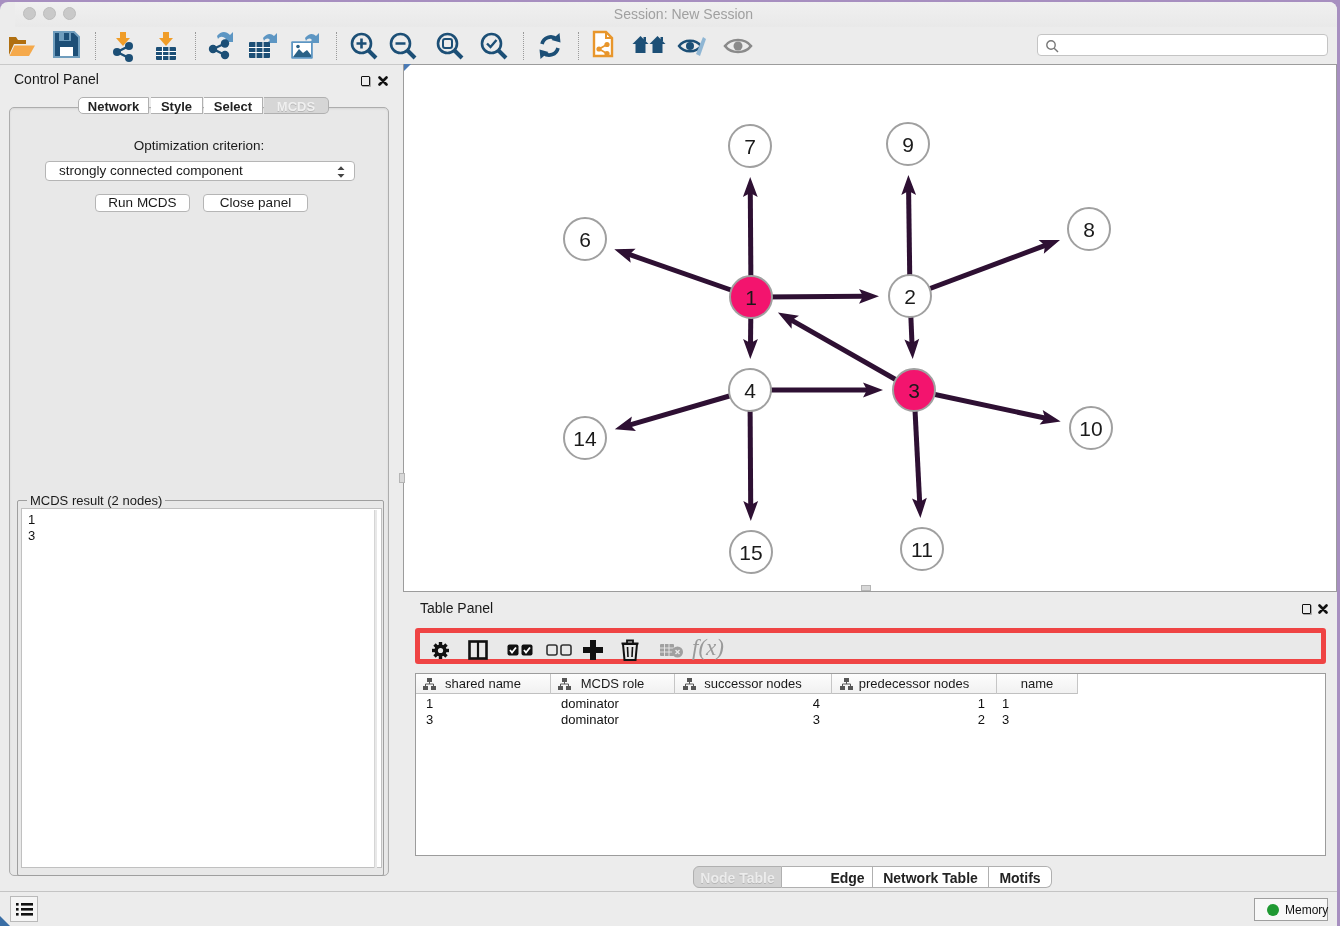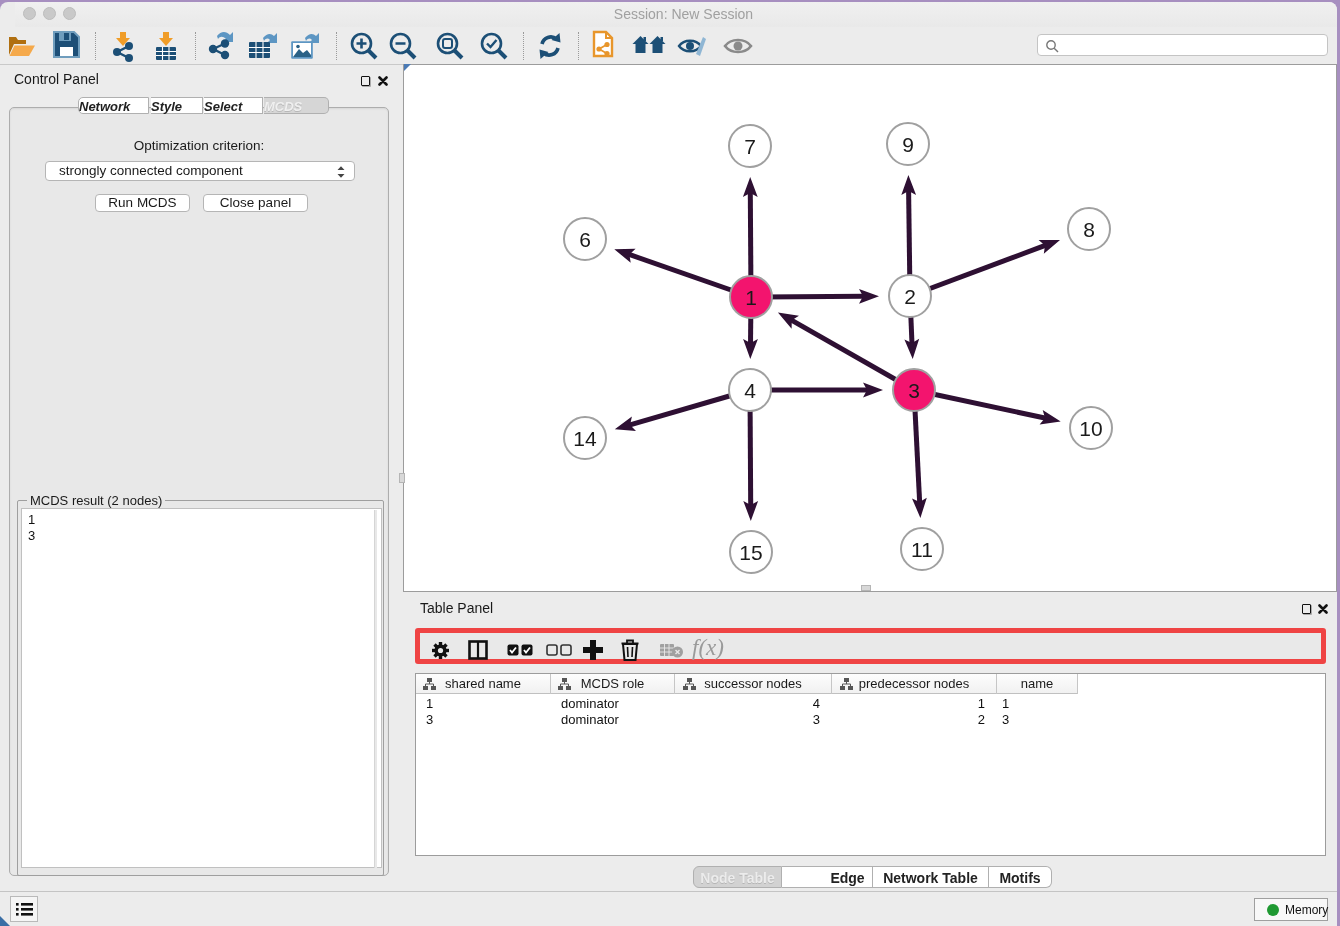--- a/index.html
+++ b/index.html
@@ -13,21 +13,21 @@
 #title-text { position:absolute; top:4px; width:100%; text-align:center; font-size:14px; color:#a0a0a0; }
 
 #toolbar { position:absolute; left:0; top:25px; width:100%; height:38px; background:#ececec; border-bottom:1px solid #c9c9c9; }
 .sep { position:absolute; top:5px; height:28px; width:0; border-left:1px dotted #9a9a9a; }
 .tbi { position:absolute; top:29px; }
 #searchbox { position:absolute; left:1037px; top:7px; width:291px; height:22px; background:#fff; border:1px solid #c4c4c4; border-radius:4px; }
 
 #cpanel { position:absolute; left:0; top:63px; width:398px; height:826px; background:#ececec; }
 #cpanel-title { position:absolute; left:14px; top:6px; font-size:14px; color:#1a1a1a; }
 #cp-tabs { position:absolute; left:78px; top:32px; height:18px; }
-.tab { position:absolute; top:0; height:17px; font-size:13px; font-weight:bold; color:#222; line-height:17px; background:#fff; border:1px solid #b0b0b0;font-style:italic; }
+.tab { position:absolute; top:0; height:17px; font-size:13px; font-weight:bold; color:#222; text-align:center; line-height:17px; background:#fff; border:1px solid #b0b0b0; }
 #tabpane { position:absolute; left:9px; top:42px; width:380px; height:769px; background:#e8e8e8; border:1px solid #adadad; border-radius:5px; box-shadow:inset 0 1px 2px rgba(0,0,0,0.08); }
 #opt-label { position:absolute; left:0; top:30px; width:100%; text-align:center; font-size:13.5px; color:#1a1a1a; }
 #dropdown { position:absolute; left:35px; top:53px; width:310px; height:20px; background:#fff; border:1px solid #b5b5b5; border-radius:4px; font-size:13.5px; color:#1a1a1a; line-height:18px; padding-left:13px; }
 .btn { position:absolute; height:18px; background:#fff; border:1px solid #b5b5b5; border-radius:4px; font-size:13.5px; color:#1a1a1a; text-align:center; line-height:16px; }
 #groupbox { position:absolute; left:7px; top:392px; width:367px; height:376px; border:1px solid #9f9f9f; border-radius:2px; }
 #groupbox-label { position:absolute; left:9px; top:-7px; background:#e8e8e8; padding:0 3px; font-size:13px; color:#1a1a1a; line-height:13px;text-align:center; }
 #resultarea { position:absolute; left:3px; top:7px; width:361px; height:360px; background:#fff; border:1px solid #c0c0c0; font-size:13px; color:#111; padding:3px 0 0 6px; line-height:16px; }
 
 #netwin { position:absolute; left:403px; top:62px; width:934px; height:528px; background:#fff; border:1px solid #9c9c9c; }
 #net-titlebar { position:absolute; left:0; top:0; width:100%; height:21px; background:linear-gradient(#fbfbfb,#d8d8d8); border-bottom:1px solid #b5b5b5; }

